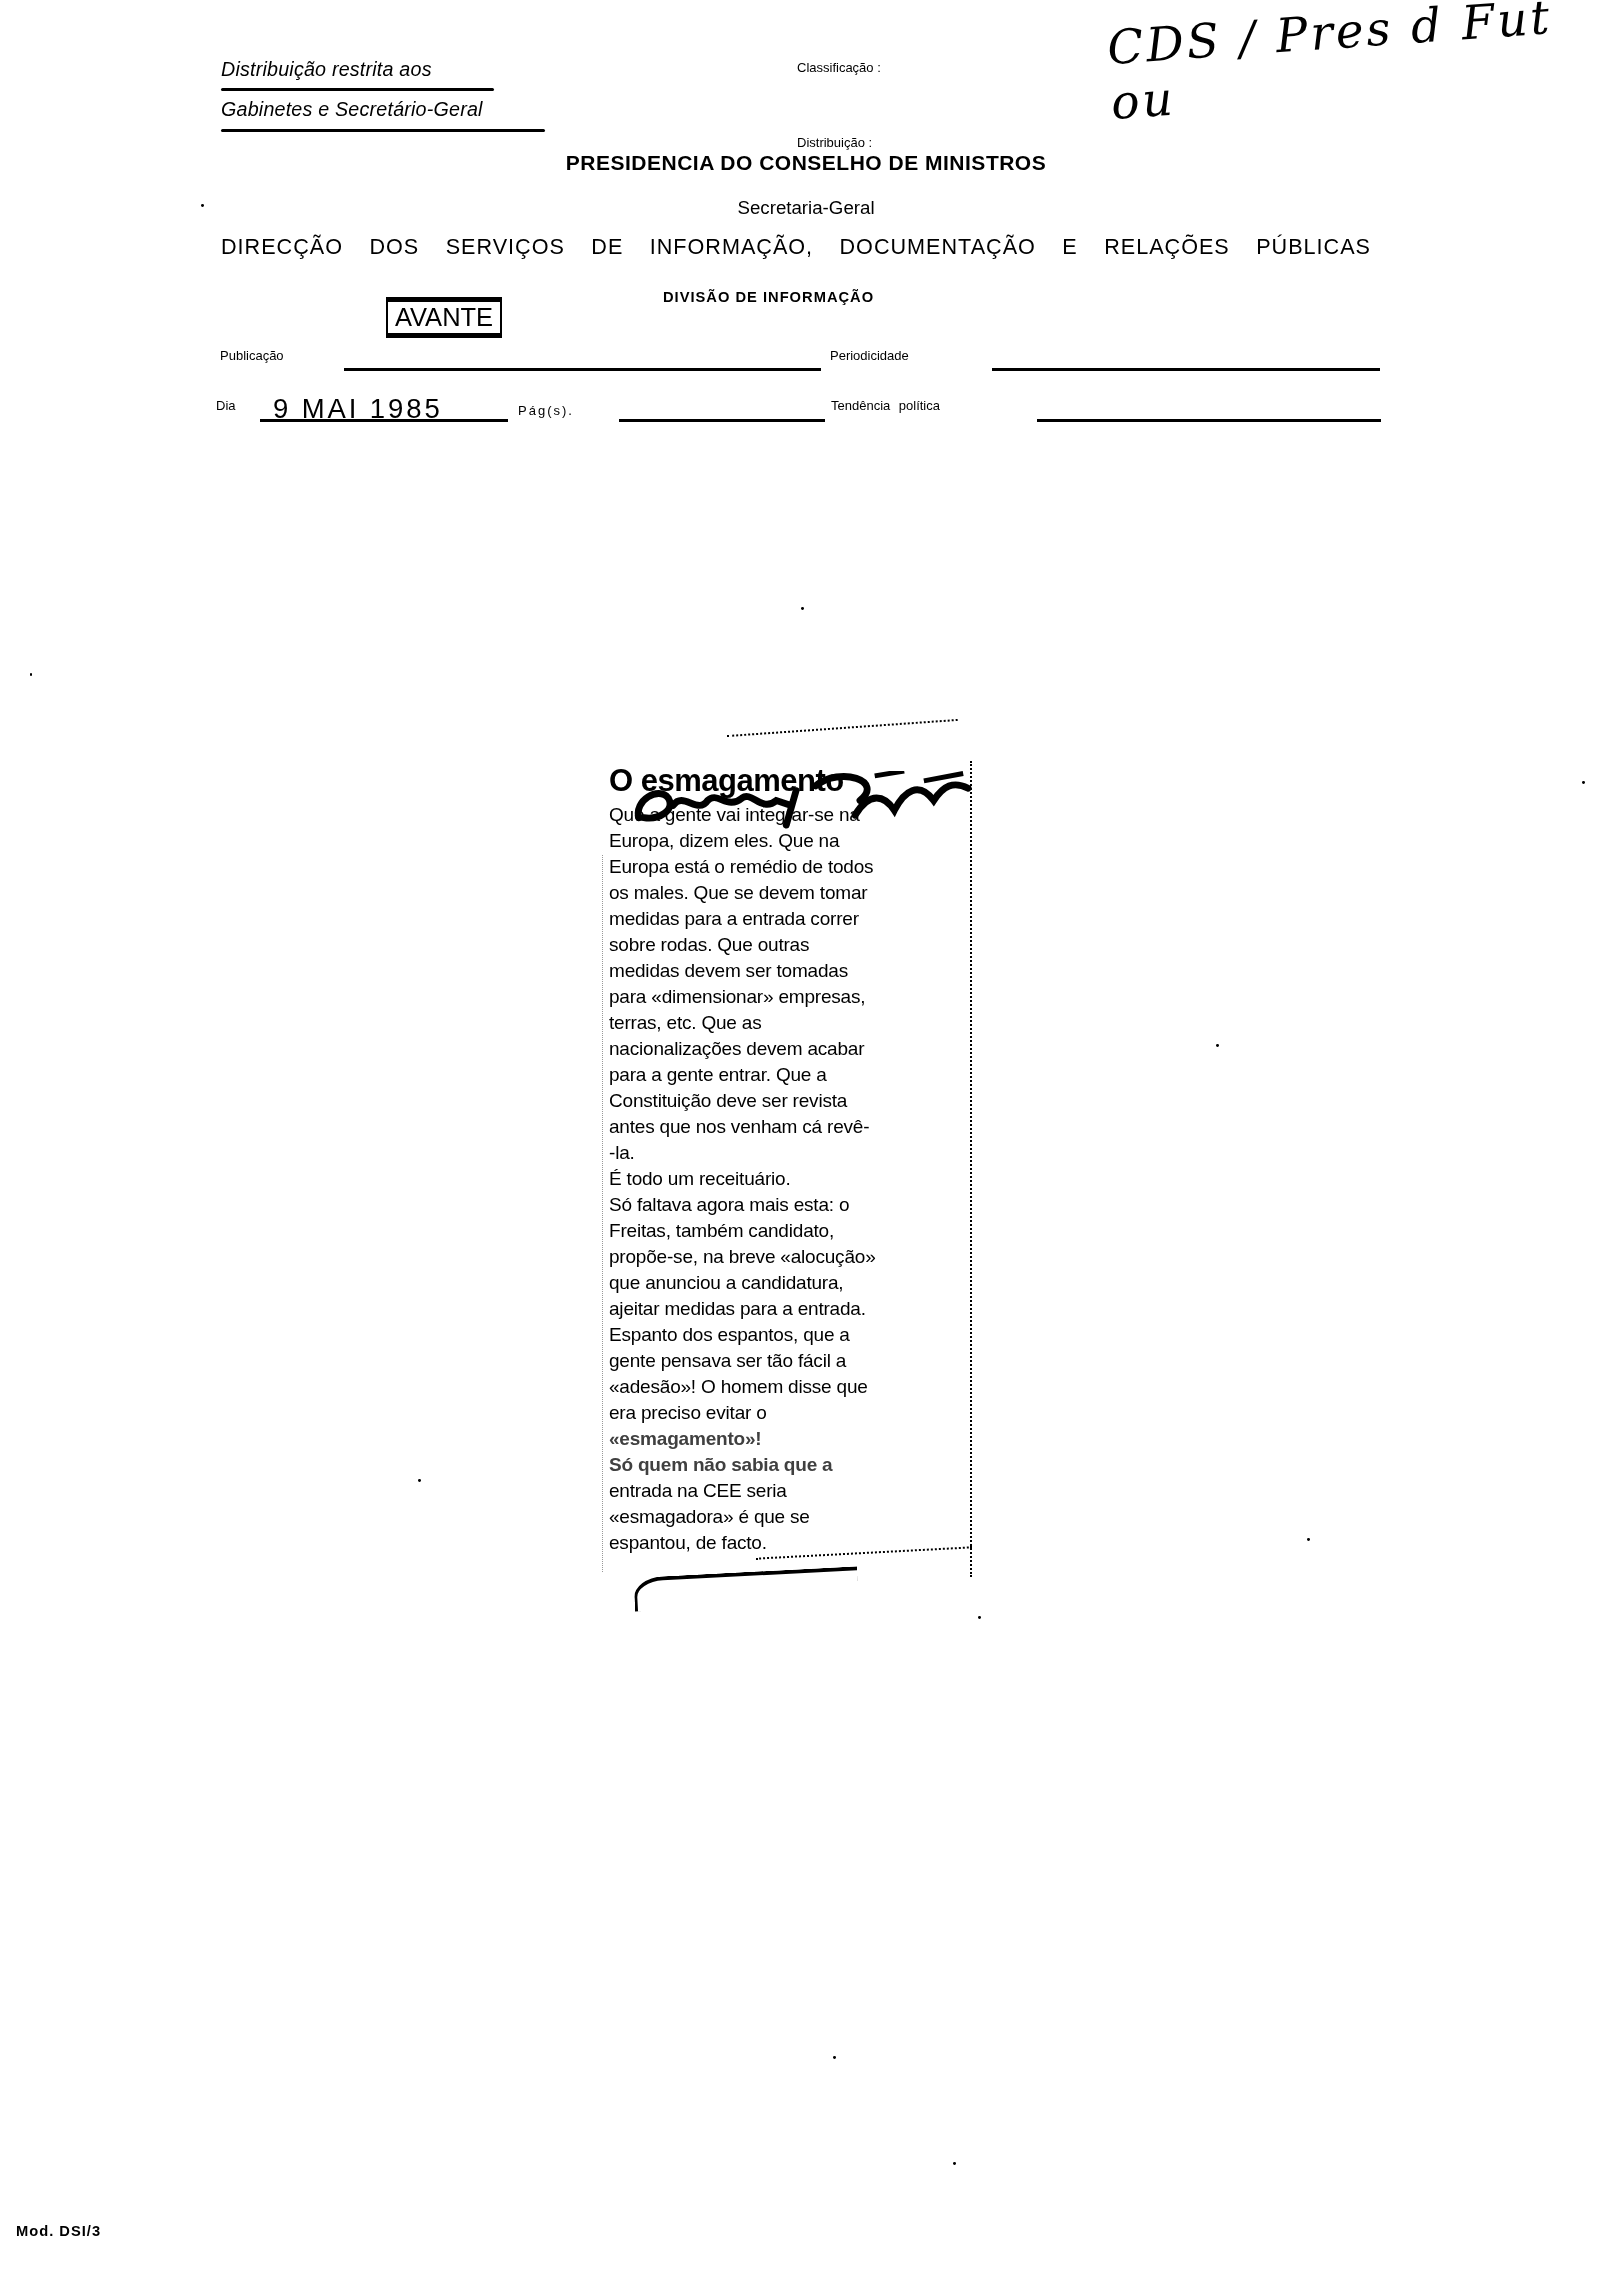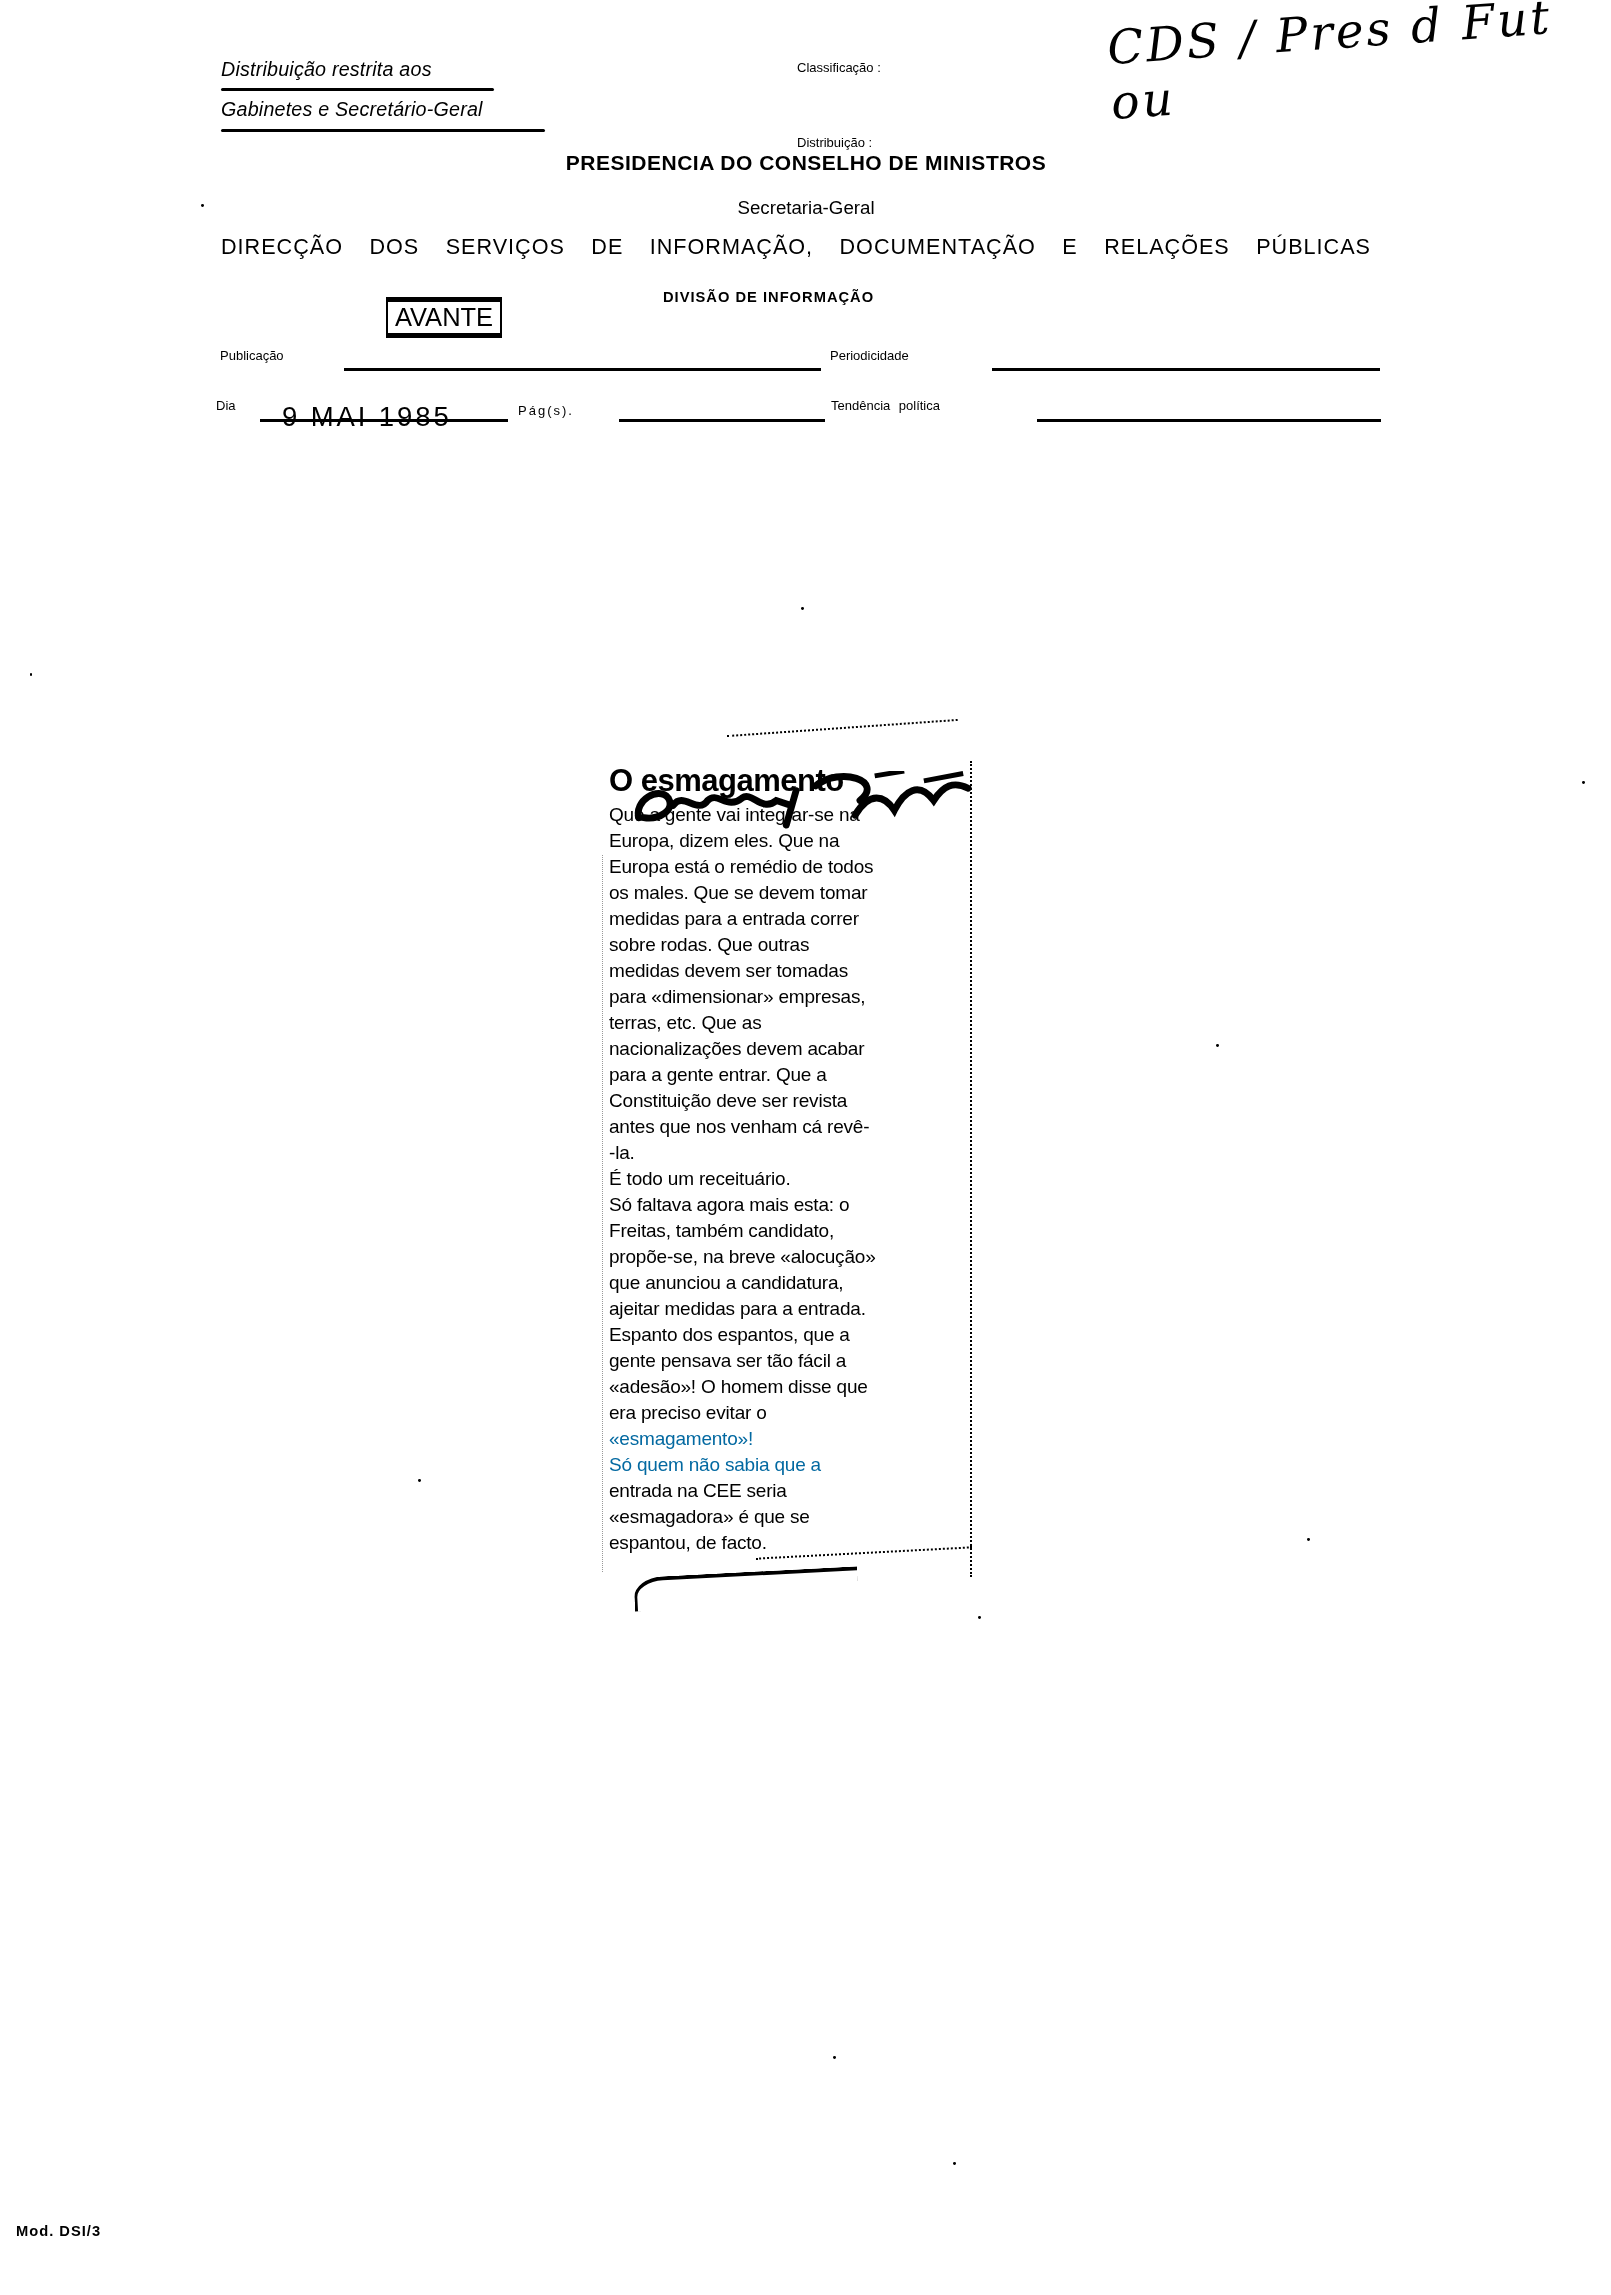--- a/index.html
+++ b/index.html
@@ -20,21 +20,21 @@
   .clip-head { font-size:31px; font-weight:bold; font-family:"Liberation Sans", sans-serif; letter-spacing:-0.5px; }
   .clip-body { font-family:"Liberation Sans", sans-serif; font-size:19px; line-height:26px; letter-spacing:-0.2px; }
   .clip-body div { white-space:nowrap; }
   .clip-border-top { position:absolute; left:118px; top:9.8px; width:231px; height:2px; border-top:2.5px dotted #000; transform:rotate(-4deg); }
   .clip-border-right { position:absolute; left:361px; top:44px; width:1.5px; height:816px; border-left:2.5px dotted #000; }
   .clip-border-left { position:absolute; left:-6.9px; top:138px; width:1.5px; height:717px; border-left:1.5px dotted #555; opacity:0.6; }
   .clip-bottom-curve { position:absolute; left:24.6px; top:855px; width:221px; height:29.5px; border-top:4.4px solid #000; border-left:3.4px solid #000; border-top-left-radius:29.5px 19.7px; transform:rotate(-3deg); }
   .clip-bottom-dots { position:absolute; left:147px; top:835px; width:216px; height:2px; border-top:2.9px dotted #000; transform:rotate(-3deg); }
   .signature { position:absolute; left:34px; top:776px; }
   .speck { position:absolute; width:2.9px; height:2.9px; background:#000; border-radius:50%; }
-  .faded { color:#0369a1; }
+  .faded { color:#404040;font-weight:bold; }
   .mod { font-size:14.7px; font-weight:bold; letter-spacing:1px; }
 </style>
 </head>
 <body>
 
 <div class="abs ital" style="left:221px; top:58px;">Distribuição restrita aos</div>
 <div class="uline" style="left:221px; top:88px; width:273px;"></div>
 <div class="abs ital" style="left:221px; top:98px;">Gabinetes e Secretário-Geral</div>
 <div class="uline" style="left:221px; top:129px; width:324px;"></div>
 
@@ -49,21 +49,21 @@
 <div class="abs div" style="left:663px; top:289px;">DIVISÃO DE INFORMAÇÃO</div>
 
 <div class="abs stamp" style="left:386px; top:297px;">AVANTE</div>
 
 <div class="abs lbl" style="left:220px; top:348px;">Publicação</div>
 <div class="field-line" style="left:344px; top:368px; width:477px;"></div>
 <div class="abs lbl" style="left:830px; top:348px;">Periodicidade</div>
 <div class="field-line" style="left:992px; top:368px; width:388px;"></div>
 
 <div class="abs lbl" style="left:216px; top:398px;">Dia</div>
-<div class="abs date-hand" style="left:282px; top:393px;margin-top:8px;">9 MAI 1985</div>
+<div class="abs date-hand" style="left:273px; top:393px;">9 MAI 1985</div>
 <div class="field-line" style="left:260px; top:419px; width:248px;"></div>
 <div class="abs lbl" style="left:518px; top:403px; letter-spacing:2px;">Pág(s).</div>
 <div class="field-line" style="left:619px; top:419px; width:206px;"></div>
 <div class="abs lbl" style="left:831px; top:398px; word-spacing:4.9px;">Tendência política</div>
 <div class="field-line" style="left:1037px; top:419px; width:344px;"></div>
 
 <div class="clip">
   <div class="clip-border-top"></div>
   <div class="clip-border-right"></div>
   <div class="clip-border-left"></div>

